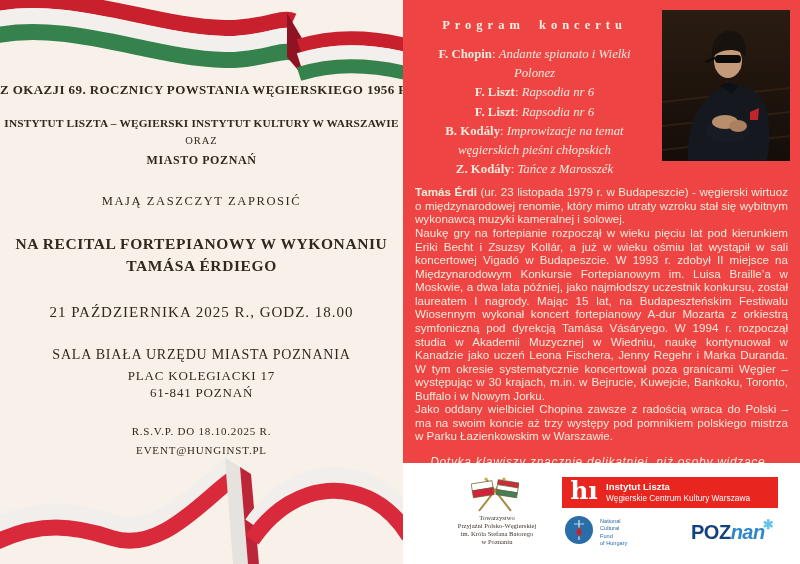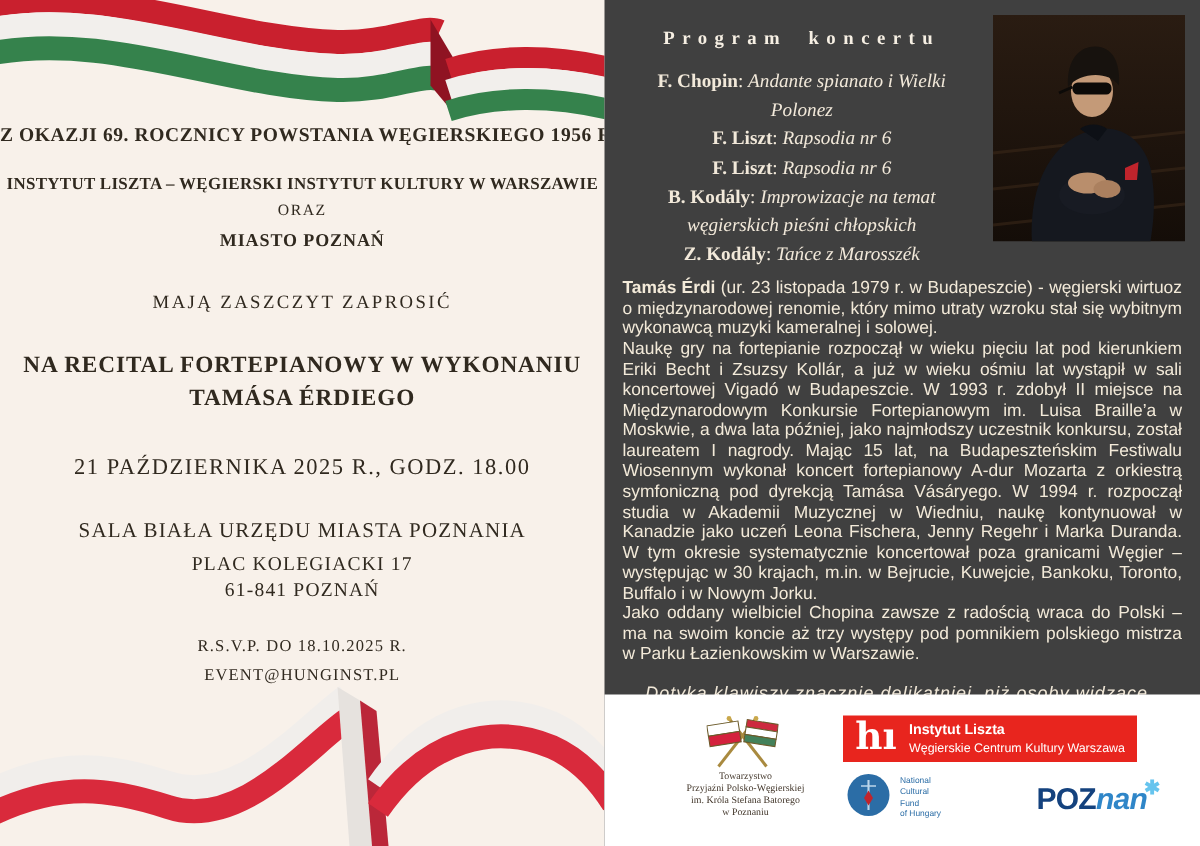--- a/index.html
+++ b/index.html
@@ -16,38 +16,38 @@
   .oraz{font-size:10.5px;letter-spacing:1px;margin-top:6px;}
   .org3{font-size:12px;font-weight:bold;letter-spacing:.6px;margin-top:7px;}
   .invite-line{font-size:12.5px;letter-spacing:1.6px;margin-top:26px;}
   .event-title{font-size:15.5px;font-weight:bold;letter-spacing:.6px;line-height:1.45;margin-top:24px;}
   .datetime{font-size:15px;letter-spacing:1px;margin-top:26px;}
   .venue{font-size:14px;letter-spacing:.8px;margin-top:26px;}
   .addr{font-size:13px;letter-spacing:.8px;line-height:1.35;margin-top:4px;}
   .rsvp{font-size:11px;letter-spacing:.8px;margin-top:23px;}
   .email{font-size:11px;letter-spacing:.8px;margin-top:7px;}
   
-  .page-right{position:absolute;left:403px;top:0;width:397px;height:564px;background:#404040;}
+  .page-right{position:absolute;left:403px;top:0;width:397px;height:564px;background:#ef4444;}
   .right-top{display:flex;padding:10px 10px 0 8px;}
   .program{flex:1;text-align:center;color:#f2e9da;padding-top:4px;}
   .program-title{font-size:12.5px;font-weight:bold;letter-spacing:5px;word-spacing:6px;color:#f6efe3;margin:4px 0 12px;}
   .program-item{font-size:12.8px;line-height:1.5;margin:0 6px;}
   .program-item .composer{font-weight:bold;}
   .program-item .work{font-style:italic;}
   .photo{width:128px;height:151px;flex:none;margin-left:4px;}
   .bio{padding:6px 12px 0 12px;color:#f3ead9;font-family:"Liberation Sans",sans-serif;font-size:11.6px;line-height:1.17;text-align:justify;}
   .bio p{margin:0;}
   .bio .name{font-weight:bold;}
   .quote{margin:10px 18px 0;text-align:center;color:#f0e7d7;font-family:"Liberation Sans",sans-serif;font-style:italic;font-size:12px;letter-spacing:.7px;line-height:1.55;}
   .quote .attr{font-style:italic;letter-spacing:1px;}
   
   .footer{position:absolute;left:0;bottom:0;width:397px;height:101px;background:#ffffff;}
   .flags-icon{position:absolute;left:68px;top:13px;}
   .society-text{position:absolute;left:14px;top:51px;width:160px;text-align:center;font-family:"Liberation Serif",serif;font-size:6.6px;line-height:1.2;color:#42362a;}
-  .liszt-banner{position:absolute;left:159px;top:14px;width:196px;height:31px;background:#e8251e;display:flex;align-items:center;}
+  .liszt-banner{position:absolute;left:159px;top:14px;width:216px;height:31px;background:#e8251e;display:flex;align-items:center;}
   .liszt-glyph{width:44px;text-align:center;color:#fff;font-family:"DejaVu Serif",serif;font-weight:bold;font-size:25px;line-height:24px;margin-top:-3px;}
   .liszt-text{color:#fff;font-family:"Liberation Sans",sans-serif;line-height:1.25;}
   .liszt-text .t1{font-size:9.5px;font-weight:bold;}
   .liszt-text .t2{font-size:8.3px;}
   .nka-circle{position:absolute;left:162px;top:53px;width:28px;height:28px;border-radius:50%;background:#2b6da6;display:flex;align-items:center;justify-content:center;}
   .nka-text{position:absolute;left:197px;top:55px;font-family:"Liberation Sans",sans-serif;font-size:5.6px;line-height:1.3;color:#2b6da6;}
   .poznan{position:absolute;left:288px;top:54px;font-family:"Liberation Sans",sans-serif;font-weight:bold;font-size:20px;letter-spacing:-.5px;white-space:nowrap;}
   .poznan .p1{color:#14427e;}
   .poznan .p2{color:#2f86c8;font-style:italic;}
   .poznan .star{color:#66c4ee;font-size:13px;vertical-align:10px;margin-left:-2px;}

